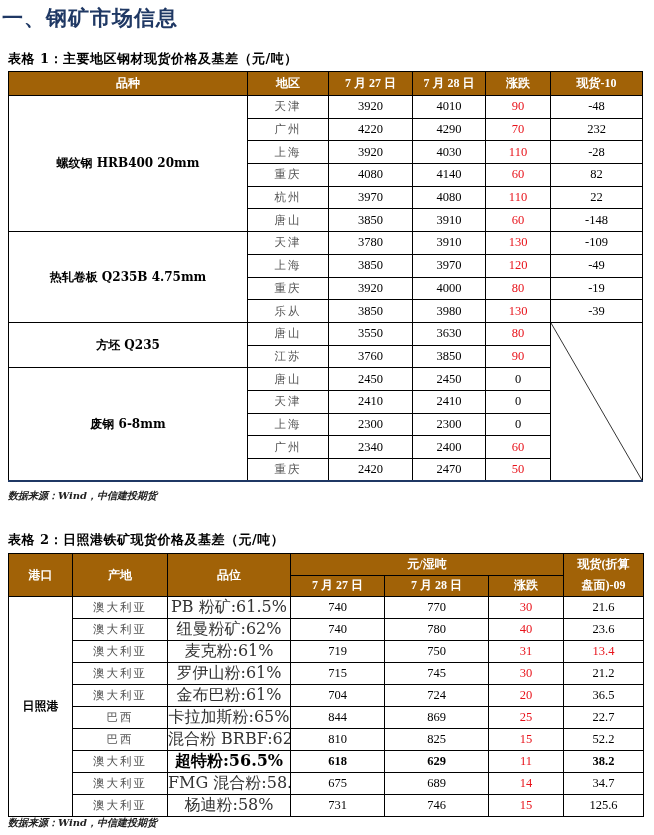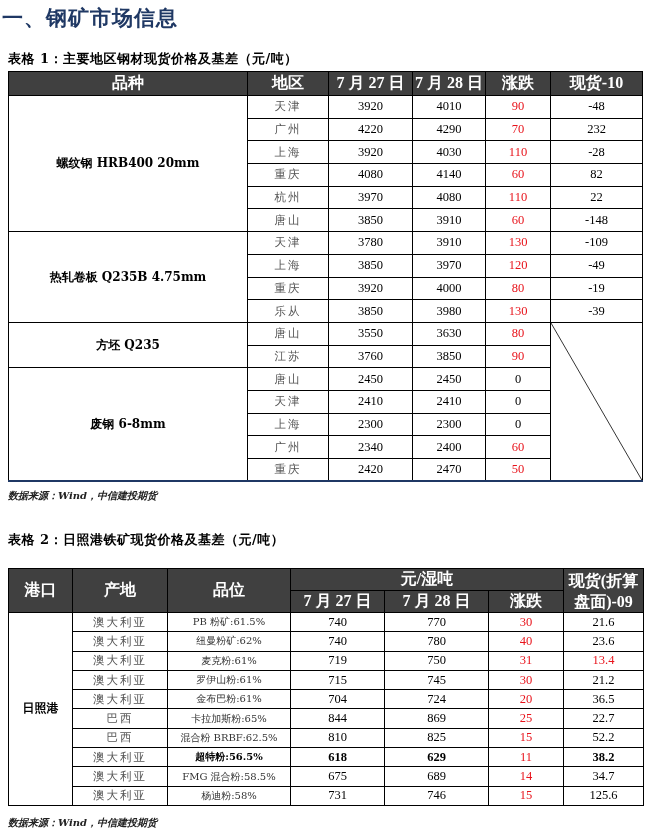--- a/index.html
+++ b/index.html
@@ -2,30 +2,30 @@
 <html><head>
 <meta charset="utf-8">
 <style>
   html, body { margin:0; padding:0; background:#fff; }
   body { width:654px; height:835px; position:relative; overflow:hidden; font-family:"DejaVu Serif", "Liberation Serif", serif; color:#000; }
   .section-title { position:absolute; left:2px; top:4px; font-family:"DejaVu Sans", sans-serif; font-weight:bold; font-size:21px; color:#1f3864; letter-spacing:1px; }
   .caption { position:absolute; left:8px; font-family:"DejaVu Serif", serif; font-weight:bold; font-size:13px; color:#000; letter-spacing:0.5px; }
   .source { position:absolute; left:8px; font-family:"DejaVu Serif", serif; font-style:italic; font-weight:bold; font-size:10px; color:#222; }
   table { position:absolute; border-collapse:collapse; table-layout:fixed; }
   td, th { padding:0; text-align:center; vertical-align:middle; font-size:12.5px; font-family:"Liberation Serif", serif; border:1px solid #000; overflow:hidden; white-space:nowrap; }
-  th { background:#404040; color:#fff; font-weight:bold; font-size:16px; border-color:#000; }
+  th { background:#a16207; color:#fff; font-weight:bold; font-size:12px; border-color:#000; }
   .red { color:#e8131b; }
   .region { color:#555; font-family:"DejaVu Serif", serif; font-size:11.5px; letter-spacing:2px; }
   .product { font-weight:bold; font-family:"DejaVu Serif", serif; font-size:12px; }
   .bold { font-weight:bold;text-align:center; }
-  .grade { font-family:"DejaVu Serif", serif; font-size:10px; color:#333; }
+  .grade { font-family:"DejaVu Serif", serif; font-size:16px; color:#333; }
   .diag { position:relative; }
   .diag svg { position:absolute; left:0; top:0; width:100%; height:100%; }
   #t1 { left:8px; top:71px; width:634px; }
-  #t2 { left:8px; top:568px; width:635px;padding-left:46px; }
+  #t2 { left:8px; top:553px; width:635px;padding-left:46px; }
   #t1 tr.h { height:24px; }
   #t1 tr.r { height:22.7px; }
   #t2 tr.h1 { height:21px; }
   #t2 tr.h2 { height:21px; }
   #t2 tr.r { height:19.3px; }
   .blue-top td { border-top:1.5px solid #1f3864; }
 </style>
 </head>
 <body>
 

